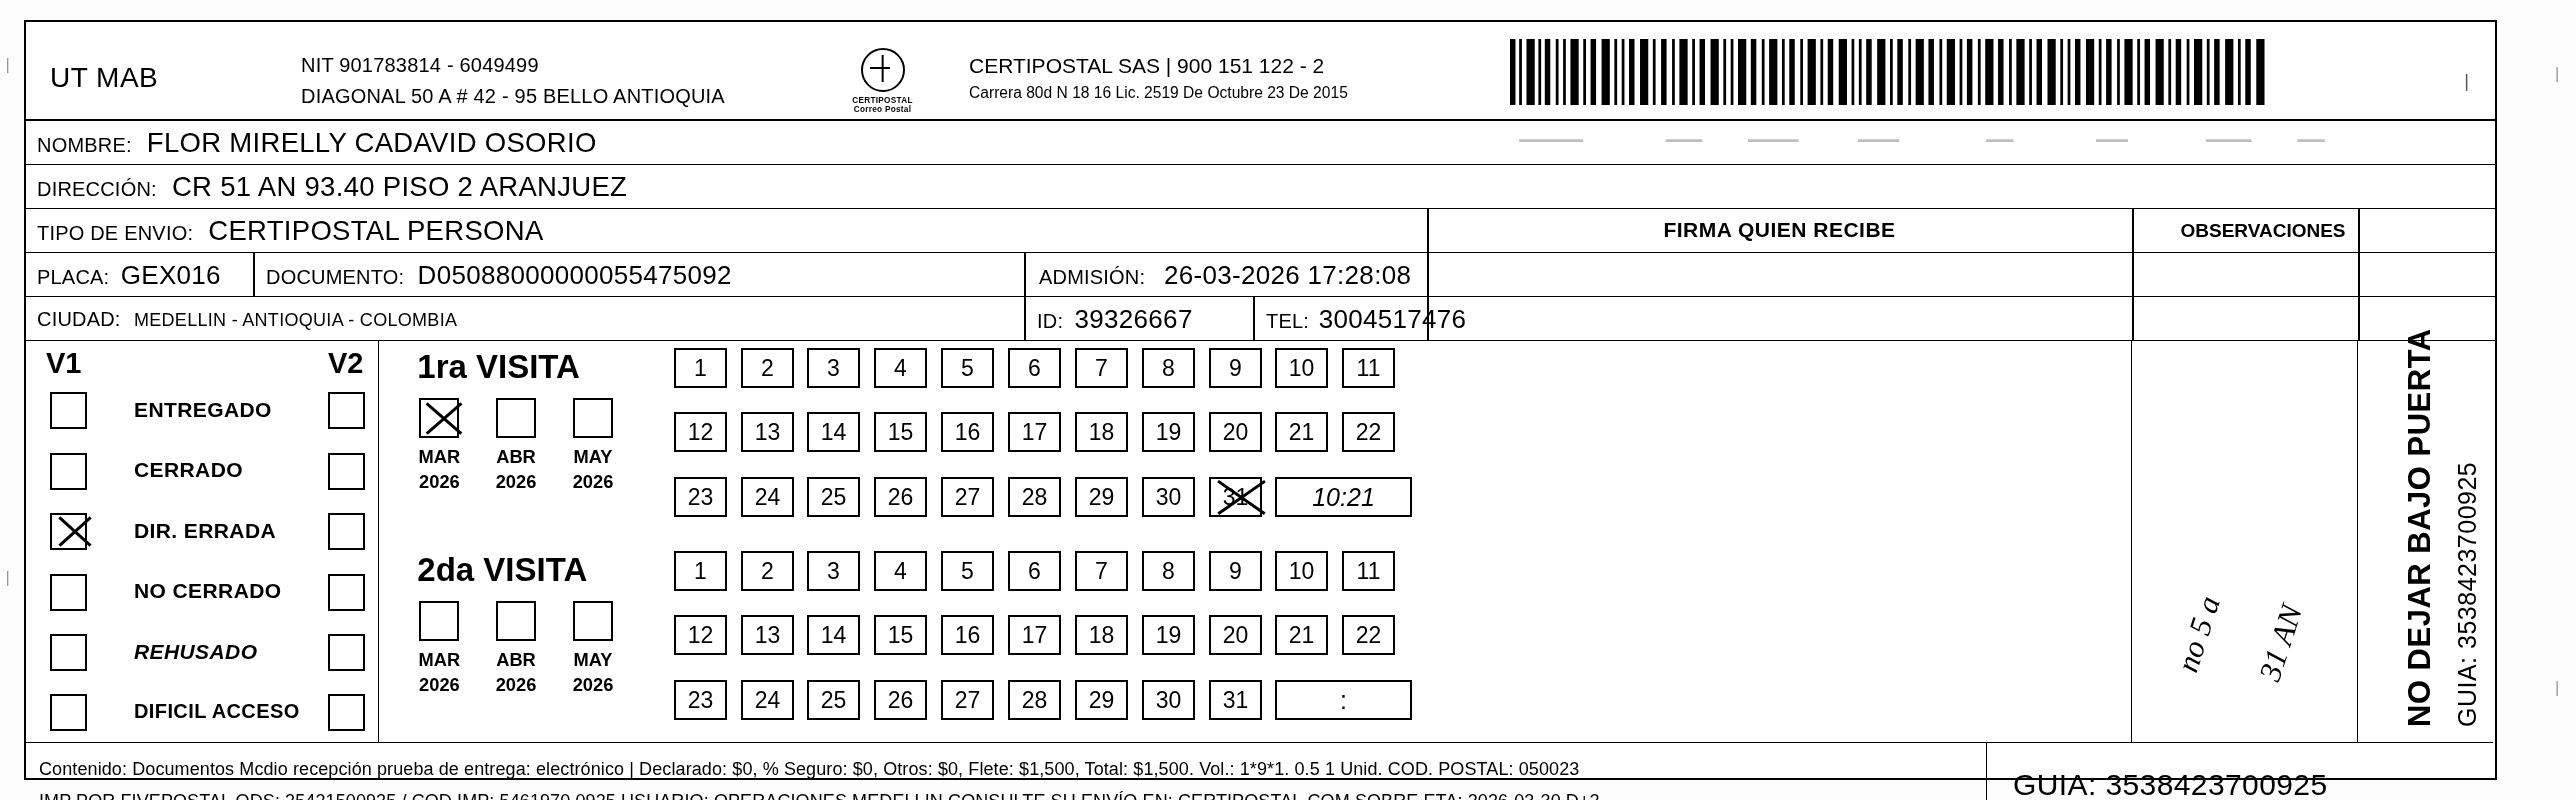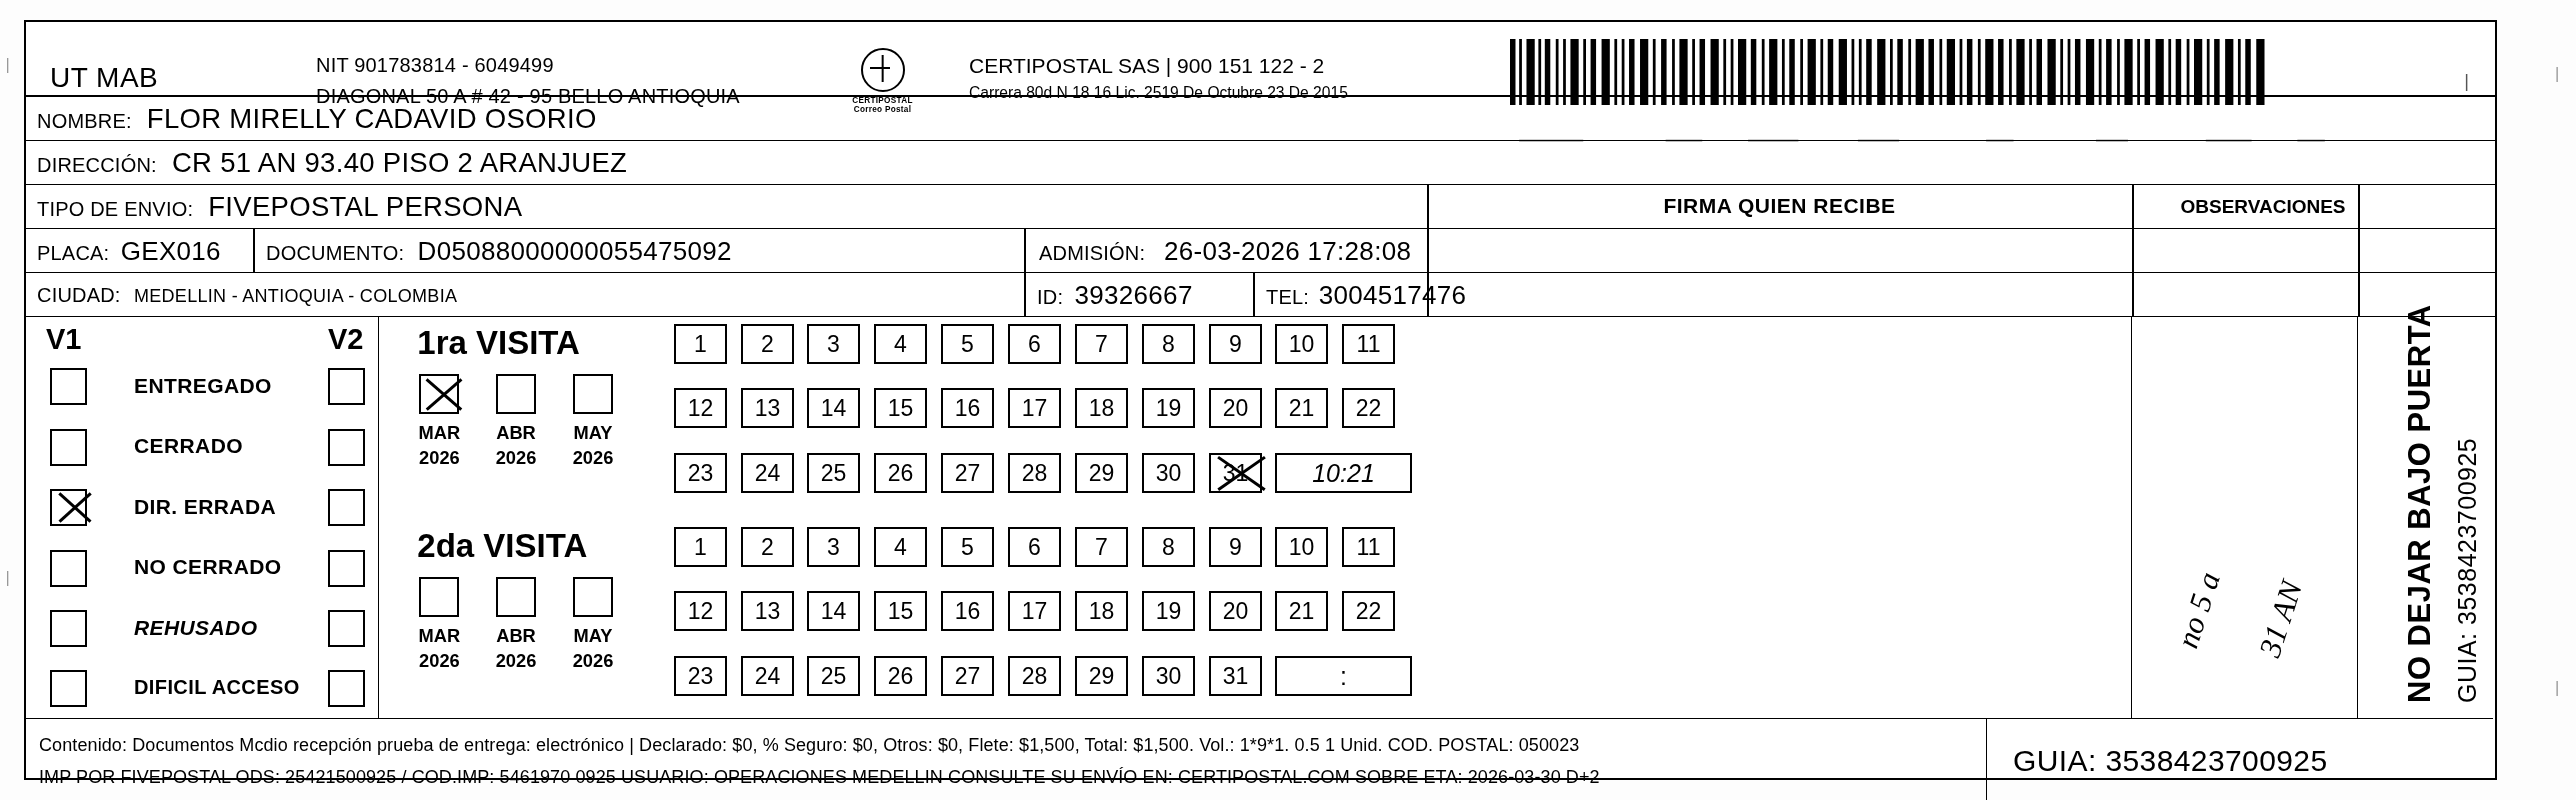--- a/index.html
+++ b/index.html
@@ -27,39 +27,38 @@
     top: 20px;
     width: 2473px;
     height: 760px;
     border: 2.7px solid #000;
     background: #ffffff;
     box-sizing: border-box;
   }
   
   .header {
     position: relative;
-    height: 75px;
+    height: 99px;
     border-bottom: 2.7px solid #000;
     box-sizing: border-box;
   }
   .ut-mab {
     position: absolute;
     left: 24px;
     top: 40px;
     font-size: 28px;
     letter-spacing: 0.5px;
   }
   .nit-block {
     position: absolute;
     left: 275px;
     top: 27.5px;
     font-size: 20px;
     line-height: 1.55;
     letter-spacing: 0.2px;
-    margin-left: 15px;
   }
   .cert-logo {
     position: absolute;
     left: 806px;
     top: 26px;
     width: 101px;
     text-align: center;
   }
   .cert-logo .circle {
     width: 40px; height: 40px;
@@ -512,21 +511,21 @@
     <div class="row" style="height:44px;">
       <div class="rowinner">
         <span class="cellkey">DIRECCIÓN:</span>
         <span class="cellval" style="margin-left:11px;">CR 51 AN 93.40 PISO 2 ARANJUEZ</span>
       </div>
     </div>
 
     <div class="row" style="height:44px;">
       <div class="rowinner">
         <span class="cellkey">TIPO DE ENVIO:</span>
-        <span class="cellval" style="margin-left:11px;">FIVEPOSTAL PERSONA</span>
+        <span class="cellval" style="margin-left:11px;">CERTIPOSTAL PERSONA</span>
       </div>
       <div class="vline" style="left:1401px;"></div>
       <div class="vline" style="left:2106px;"></div>
       <div class="vline" style="left:2332px;"></div>
       <div style="position:absolute;left:1401px;right:0;top:0;bottom:0;">
         <div style="position:absolute;left:0;width:705px;top:9.2px;text-align:center;font-size:21px;font-weight:bold;letter-spacing:0.5px;">FIRMA QUIEN RECIBE</div>
         <div style="position:absolute;left:705px;width:262px;top:11px;text-align:center;font-size:19px;font-weight:bold;">OBSERVACIONES</div>
       </div>
     </div>
 

